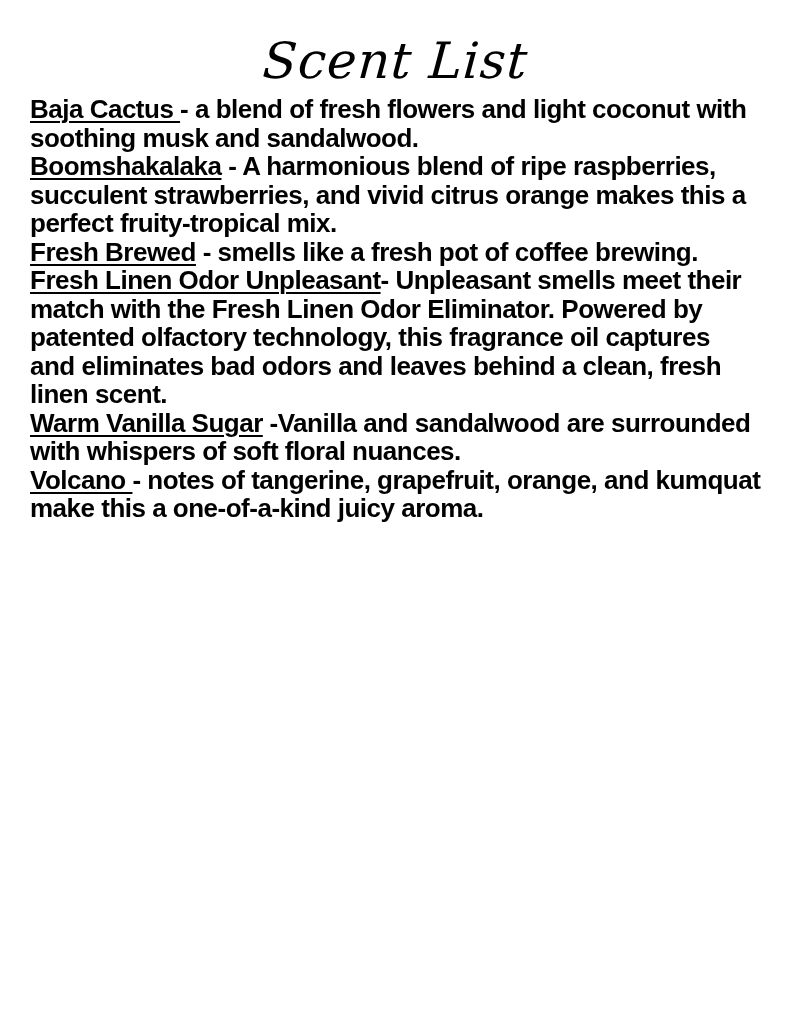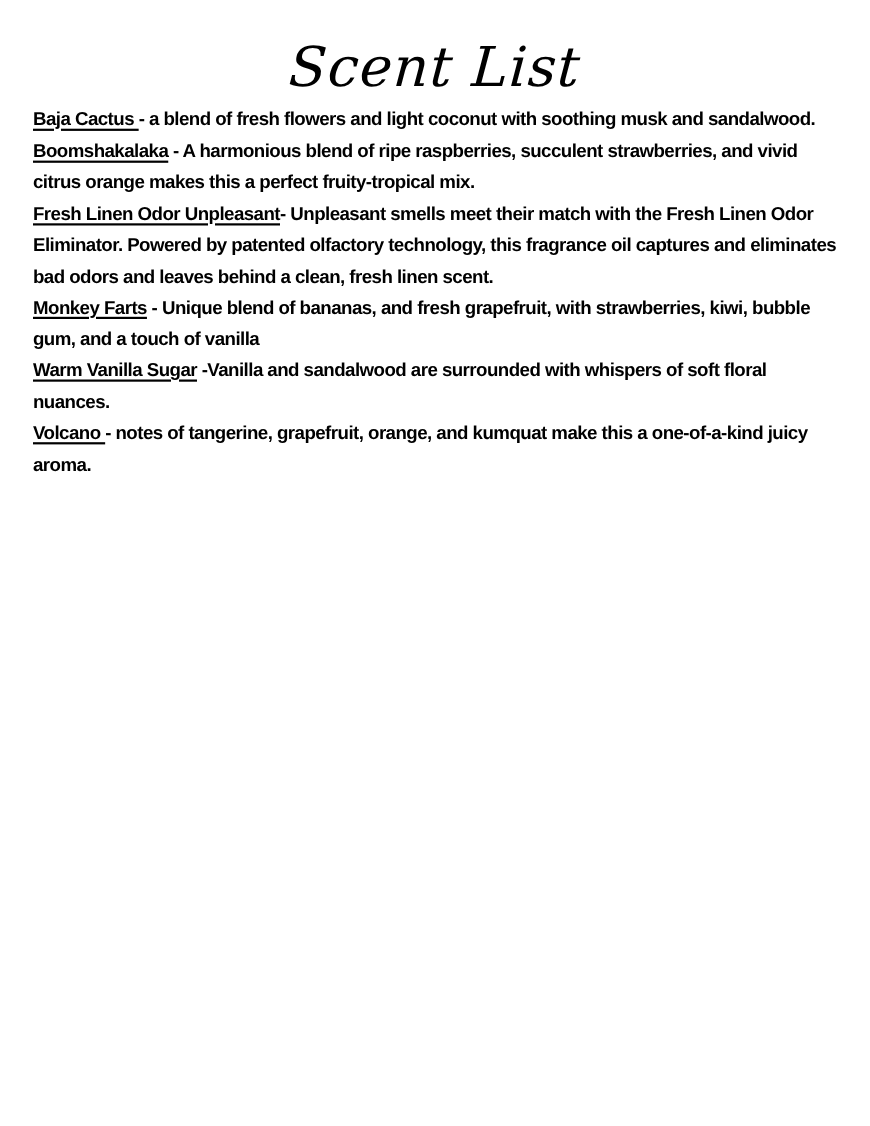--- a/index.html
+++ b/index.html
@@ -30,21 +30,21 @@
     transform: skewX(-4deg);
     color: #000000;
   }
   .scent-list {
     padding: 0 30px;
   }
   .scent-entry {
     margin: 0;
     font-family: "Liberation Sans", sans-serif;
     font-weight: 700;
-    font-size: 17px;
+    font-size: 26px;
     line-height: 28.5px;
     letter-spacing: -0.5px;
     white-space: pre-wrap;
     color: #000000;
   }
   .scent-name {
     text-decoration: underline;
     text-decoration-thickness: 2px;
     text-underline-offset: 3px;
   }
@@ -55,24 +55,24 @@
 <div class="page">
   <h1 class="page-title">Scent List</h1>
 
   <div class="scent-list">
   <p class="scent-entry"><span class="scent-name">Baja Cactus </span><span>- a blend of fresh flowers and light coconut with soothing musk and sandalwood.</span></p>
 
   <p class="scent-entry"><span class="scent-name">Boomshakalaka</span><span> - A harmonious blend of ripe raspberries, succulent strawberries, and vivid citrus orange makes this a perfect fruity-tropical mix.</span></p>
 
 
 
+  <p class="scent-entry"><span class="scent-name">Fresh Brewed</span><span> - smells like a fresh pot of coffee brewing.</span></p>
 
   <p class="scent-entry"><span class="scent-name">Fresh Linen Odor Unpleasant</span><span>- Unpleasant smells meet their match with the Fresh Linen Odor Eliminator. Powered by patented olfactory technology, this fragrance oil captures and eliminates bad odors and leaves behind a clean, fresh linen scent.</span></p>
 
 
-  <p class="scent-entry"><span class="scent-name">Monkey Farts</span><span> - Unique blend of bananas, and fresh grapefruit, with strawberries, kiwi, bubble gum, and a touch of vanilla</span></p>
 
 
   <p class="scent-entry"><span class="scent-name">Warm Vanilla Sugar</span><span> -Vanilla and sandalwood are surrounded with whispers of soft floral nuances.</span></p>
 
   <p class="scent-entry"><span class="scent-name">Volcano </span><span>- notes of tangerine, grapefruit, orange, and kumquat make this a one-of-a-kind juicy aroma.</span></p>
 </div>
 </div>
 
 </body></html>

